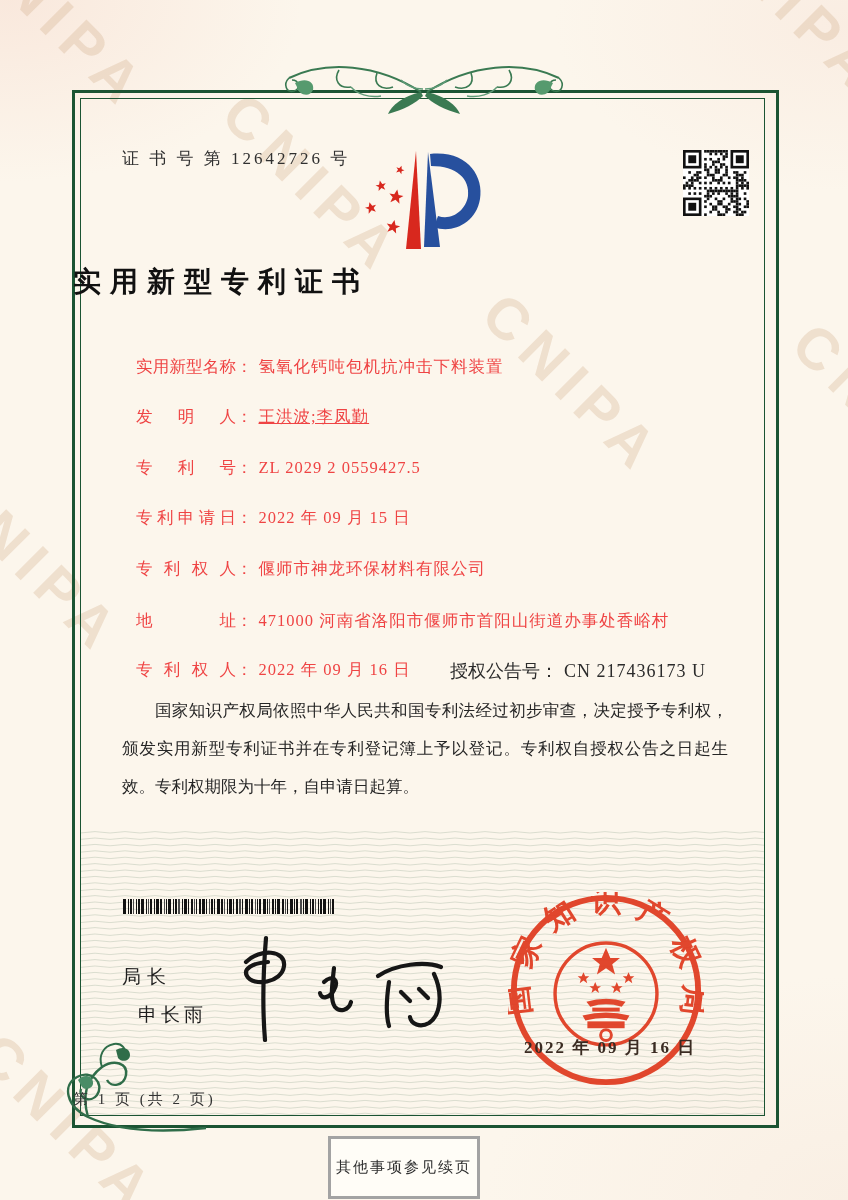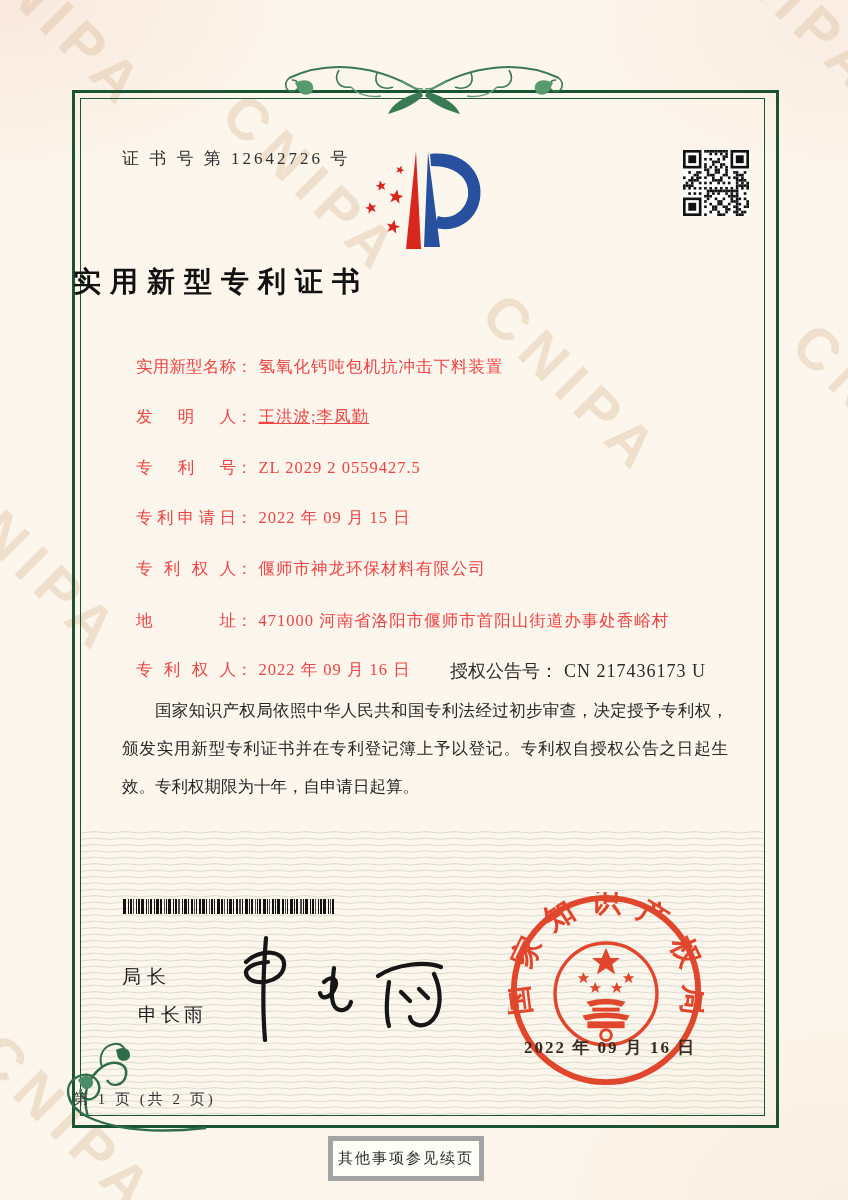--- a/index.html
+++ b/index.html
@@ -32,22 +32,22 @@
   .grant-right{left:450px;top:659px;font-size:18px;white-space:nowrap;}
   .paras{left:122px;top:692px;width:606px;font-size:16.5px;line-height:38px;
          color:#262626;text-align:justify;}
   .paras p{margin:0;text-indent:2em;}
   .director-title{left:122px;top:964px;font-size:19px;letter-spacing:6px;color:#1d1d1d;}
   .director-name{left:122px;top:1002px;font-size:19px;letter-spacing:4px;color:#1d1d1d;margin-left:16px;}
   .seal-date{left:520px;top:1036px;width:180px;text-align:center;font-size:17px;
              letter-spacing:2px;color:#3a2b22;font-weight:bold;}
   .page-number{left:73px;top:1090px;width:700px;font-size:15px;
                letter-spacing:3px;color:#333;}
-  .cont-note{left:328px;top:1136px;width:146px;padding:8px 0;text-align:center;
-             background:#fffdf7;border:5px solid #a3a3a3;font-size:15px;color:#2e2e2e;letter-spacing:2px;}
+  .cont-note{left:328px;top:1136px;width:146px;padding:19px 0;text-align:center;
+             background:#fffdf7;border:3px solid #a3a3a3;font-size:15px;color:#2e2e2e;letter-spacing:2px;}
   svg{display:block;}
 </style>
 </head>
 <body style="--green: #1b5433; --seal: #e03a1f; --logo-red: #d8281e; --logo-blue: #27509e;">
 
 <div class="watermark" style="left:-55px;top:-15px;">CNIPA</div>
 <div class="watermark" style="left:200px;top:150px;">CNIPA</div>
 <div class="watermark" style="left:460px;top:350px;">CNIPA</div>
 <div class="watermark" style="left:770px;top:380px;">CNIPA</div>
 <div class="watermark" style="left:-80px;top:530px;">CNIPA</div>

